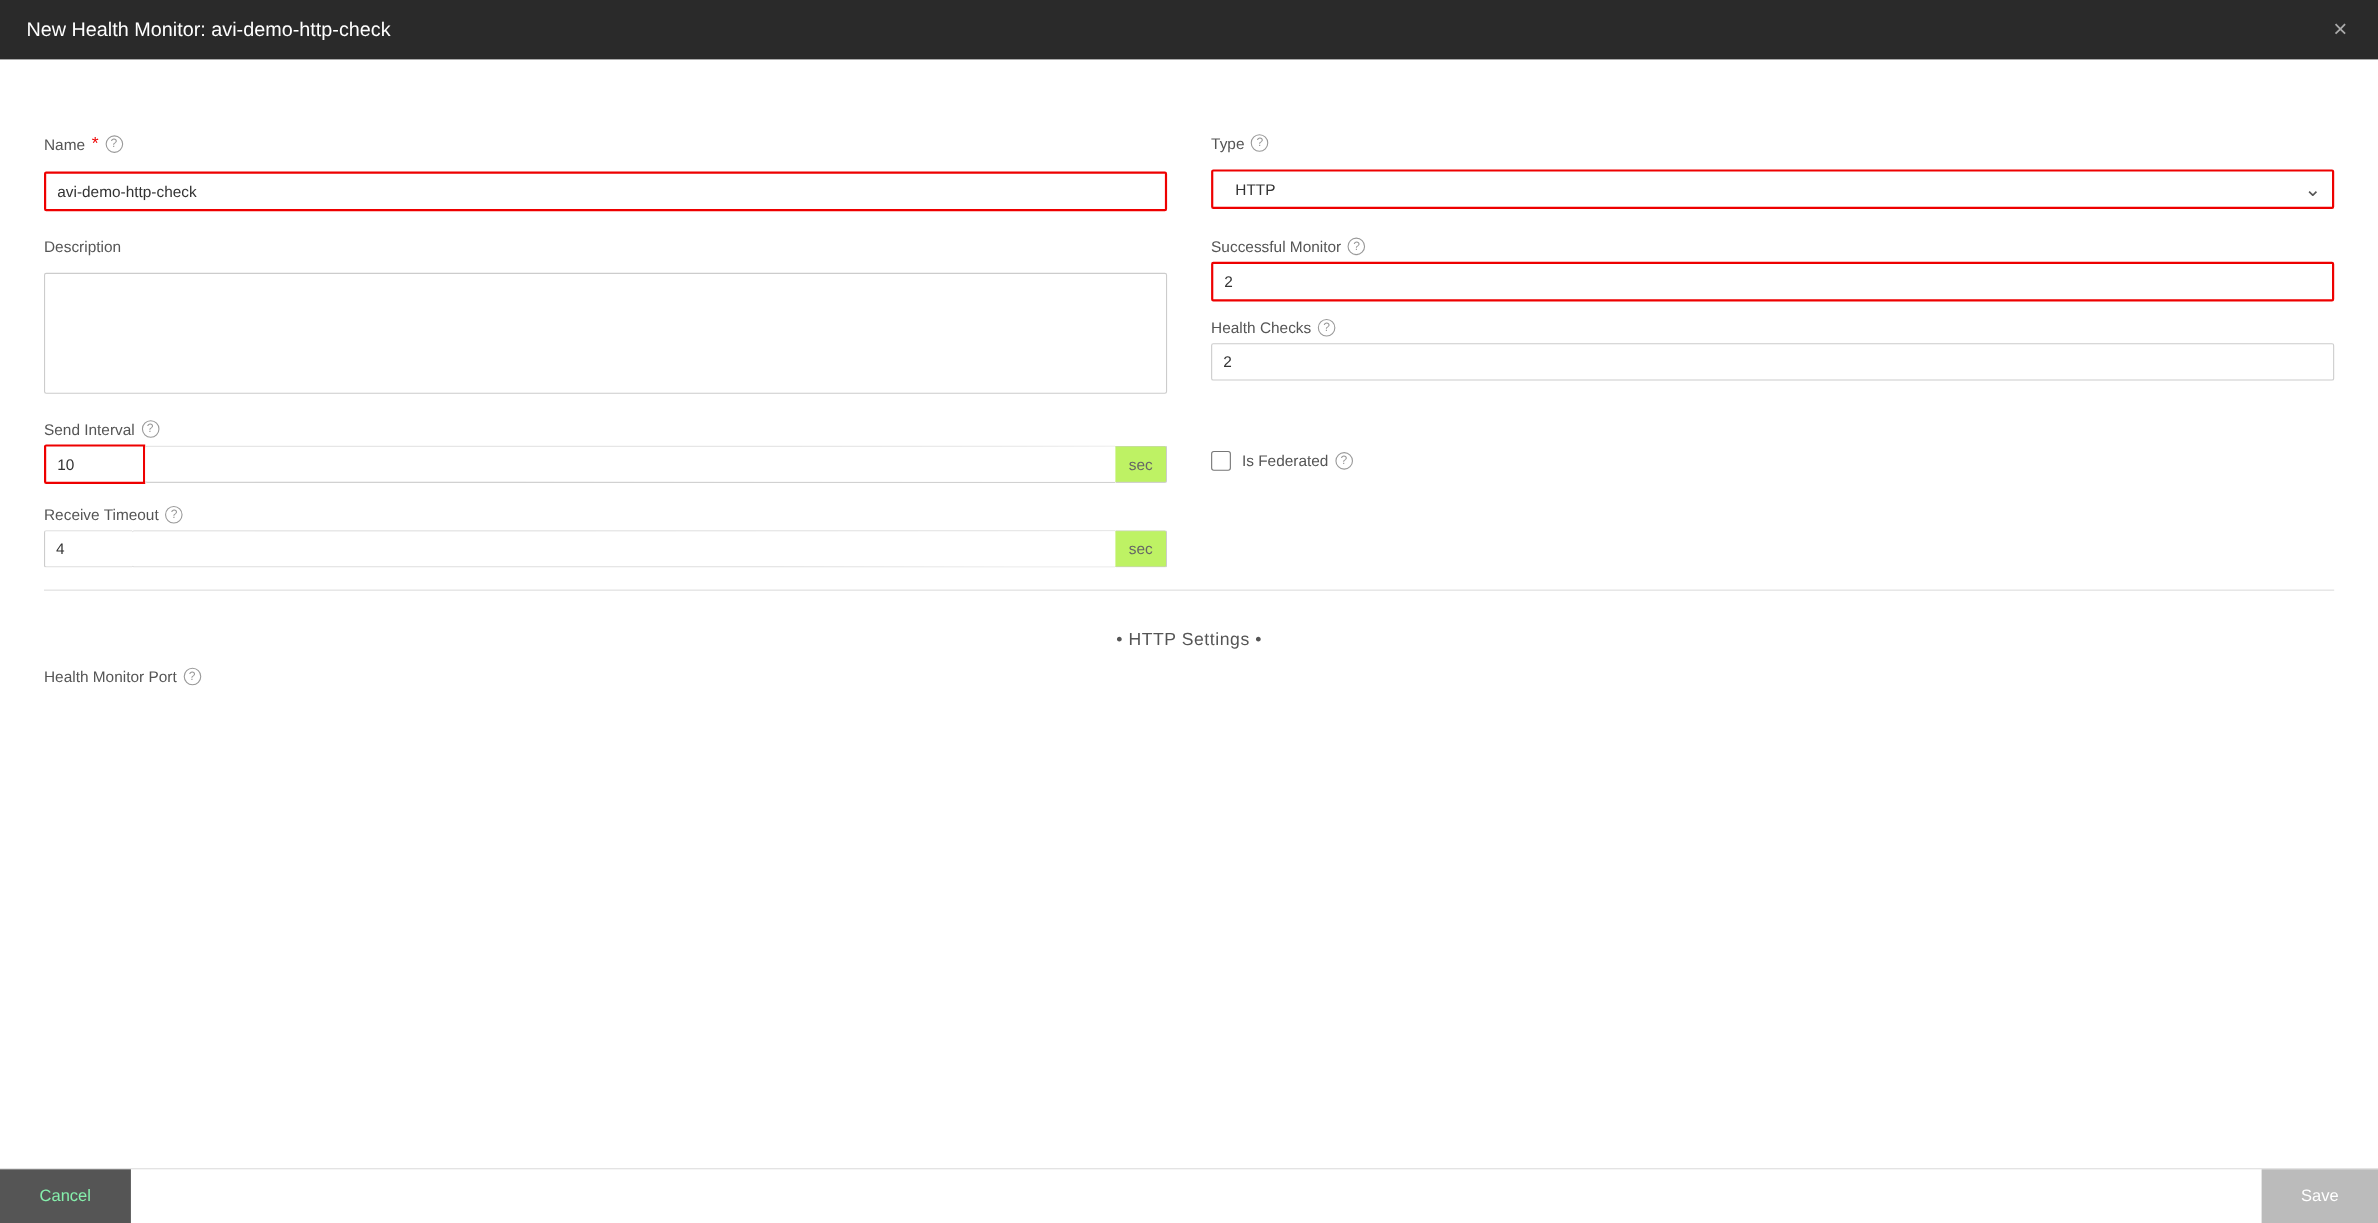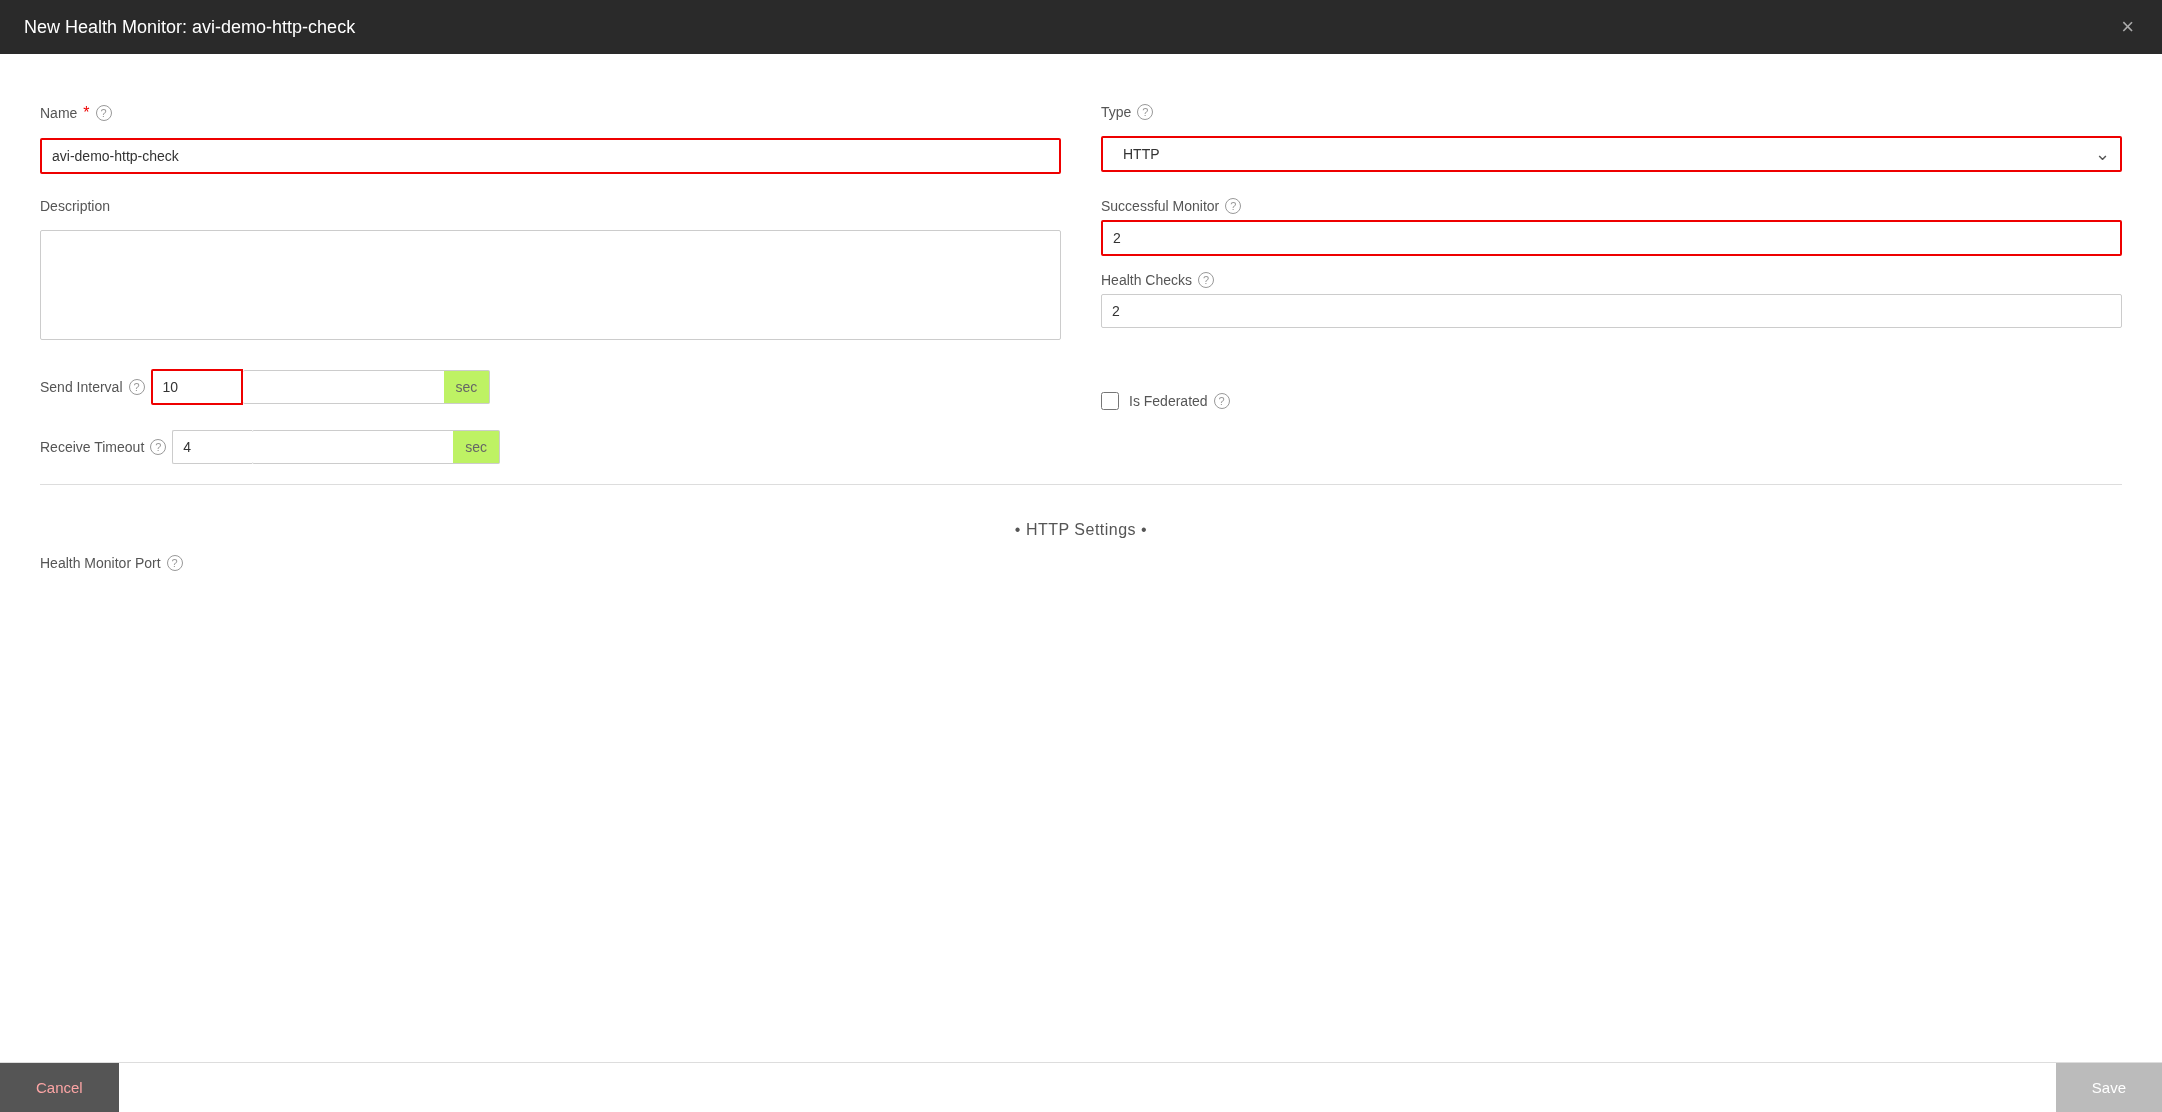--- a/index.html
+++ b/index.html
@@ -8,20 +8,21 @@
       background: #f0f0f0;
       font-size: 14px;
       color: #333;
     }
     .modal {
       width: 100%;
       min-height: 100vh;
       background: #fff;
       display: flex;
       flex-direction: column;
+      gap: 18px;
     }
     .modal-header {
       background: #2a2a2a;
       color: #fff;
       padding: 16px 24px;
       display: flex;
       align-items: center;
       justify-content: space-between;
       font-size: 18px;
       font-weight: 400;
@@ -173,21 +174,21 @@
     }
     .footer-btn {
       padding: 16px 36px;
       font-size: 15px;
       border: none;
       cursor: pointer;
       font-weight: 400;
     }
     .cancel-btn {
       background: #555;
-      color: #fca5a5;
+      color: #86efac;
     }
     .save-btn {
       background: #bbb;
       color: #fff;
     }
     .right-col {
       flex: 1;
       display: flex;
       flex-direction: column;
       gap: 16px;
@@ -199,21 +200,21 @@
       gap: 16px;
     }
     .send-receive-row {
       display: flex;
       gap: 40px;
       margin-bottom: 10px;
     }
     .send-group {
       flex: 1;
       display: flex;
-      flex-direction: row;
+      flex-direction: column;
       gap: 6px;
     }
   </style>
 </head>
 <body>
 
 <div class="modal">
 
   <div class="modal-header">
     <span>New Health Monitor: avi-demo-http-check</span>

